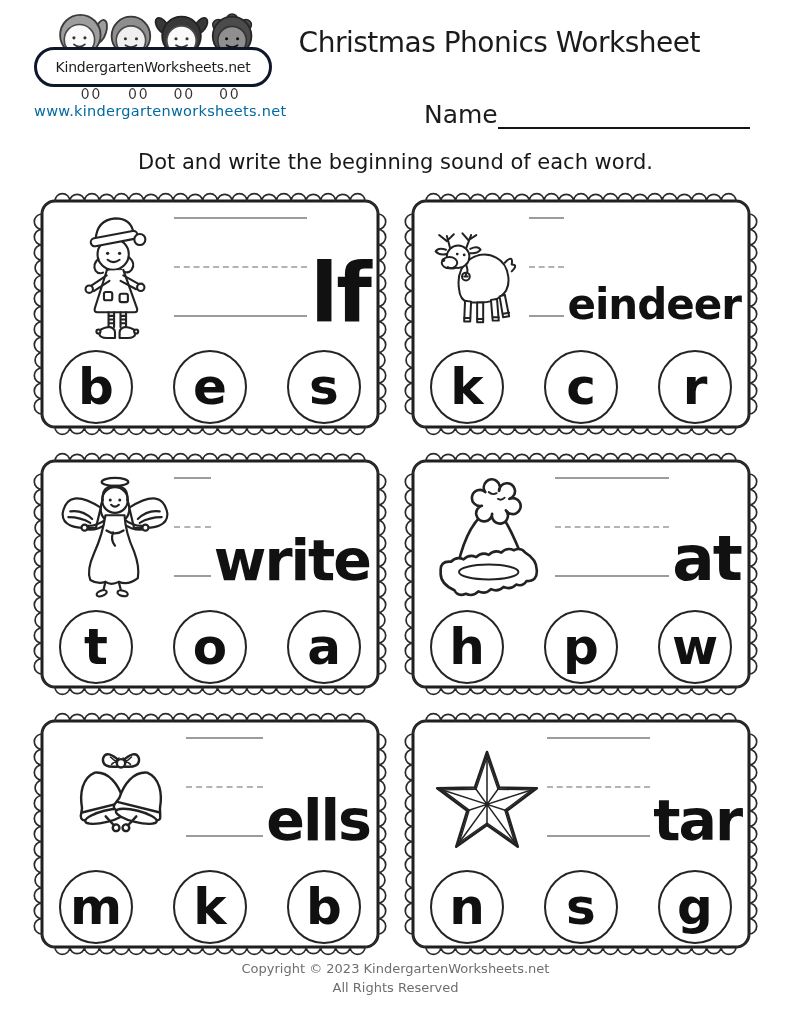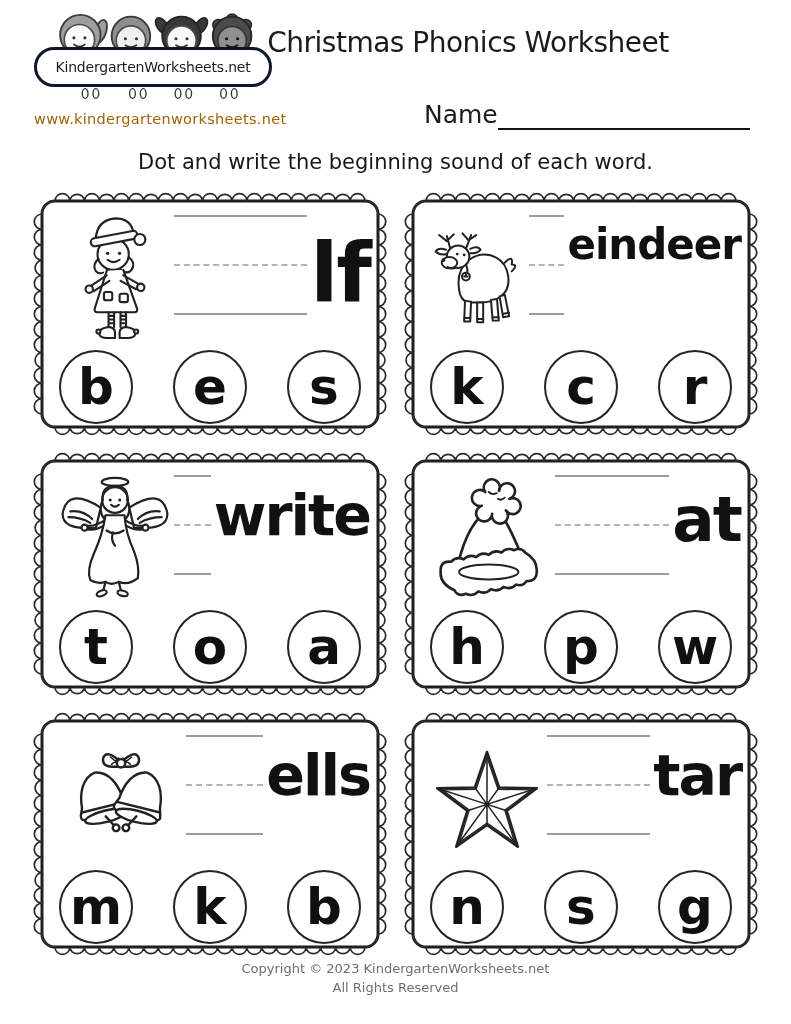--- a/index.html
+++ b/index.html
@@ -8,26 +8,26 @@
   .page{position:relative;width:791px;height:1024px;margin:0 auto;background:#fff;overflow:hidden}
 
   
   .logo{position:absolute;left:34px;top:10px;width:238px}
   .heads{display:block;width:206px;height:52px;margin:0 auto -15px auto}
   .pill{position:relative;z-index:2;background:#fff;border:3px solid #0f172a;border-radius:21px;
         height:40px;display:flex;align-items:center;justify-content:center;
         font-size:14px;letter-spacing:-0.2px;white-space:nowrap}
   .pill .bold{font-weight:normal}
   .feet{display:block;width:200px;height:13px;margin:0 auto}
-  .url{text-align:center;color:#a16207;font-size:14.5px;margin-top:11px;letter-spacing:.3px}
+  .url{text-align:center;color:#0369a1;font-size:14.5px;margin-top:3px;letter-spacing:.3px}
 
   
-  .title{position:absolute;left:236px;top:26px;width:464px;text-align:center;
+  .title{position:absolute;left:236px;top:26px;width:464px;text-align:right;
          font-size:28px;font-weight:normal;color:#1b1b1b;letter-spacing:-0.5px}
-  .name-row{position:absolute;left:424px;top:100px;display:flex;align-items:flex-end}
+  .name-row{position:absolute;left:424px;top:100px;display:flex;}
   .name-label{font-size:25px;line-height:1.2}
   .name-line{display:inline-block;width:252px;height:29px;border-bottom:2.4px solid #141414}
   .instruction{position:absolute;top:149px;left:0;width:100%;text-align:center;
                font-size:21px;line-height:1.3;color:#181818}
 
   
   .grid{position:absolute;left:32px;top:191px;display:grid;
         grid-template-columns:356px 356px;grid-auto-rows:246px;column-gap:15px;row-gap:14px}
   .card{position:relative}
   .scallop{position:absolute;inset:0;width:100%;height:100%}
@@ -36,21 +36,21 @@
 
   .card-top{position:relative;z-index:1;display:flex;align-items:flex-start;
             padding:20px 18px 0 24px;height:158px}
   .card-image{flex:0 0 auto;width:118px;height:138px;display:flex;align-items:flex-start;justify-content:center}
   .card-image svg{width:100%;height:100%}
   .card-reindeer .card-image{width:102px}
   .card-hat .card-image{width:128px}
   .card-bells .card-image{width:130px}
   .card-star .card-image{width:120px}
 
-  .word-row{flex:1;min-width:0;display:flex;align-items:flex-start;height:102px;margin-top:4px}
+  .word-row{flex:1;min-width:0;display:flex;align-items:flex-end;height:102px;margin-top:4px}
   .guide{flex:1;min-width:28px;position:relative;height:100px;margin-right:3px}
   .guide i{position:absolute;left:0;right:0;display:block;height:0}
   .g-top{top:0;border-top:2px solid var(--line_gray,#9c9c9c)}
   .g-mid{top:49px;border-top:2px dashed var(--dash_gray,#b3b3b3)}
   .g-bot{bottom:0;border-top:2px solid var(--line_gray,#9c9c9c)}
   .suffix{font-weight:bold;line-height:1;letter-spacing:-2px;white-space:nowrap;
           transform:translateY(0.205em);color:#111}
   .sz-xl{font-size:82px}
   .sz-lg{font-size:63px}
   .sz-md{font-size:57px}

